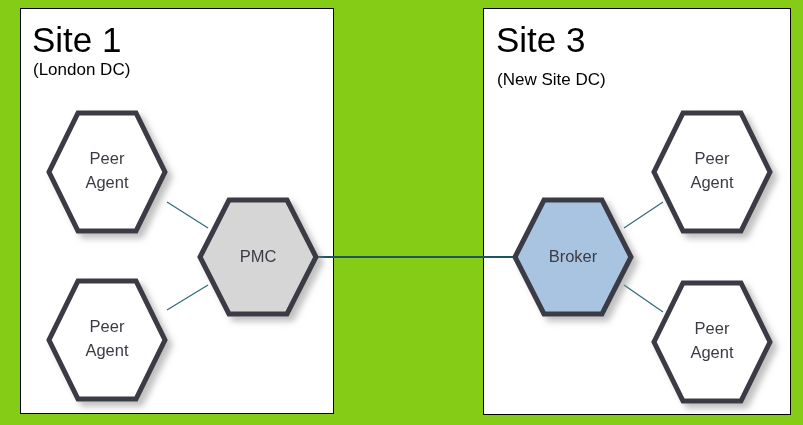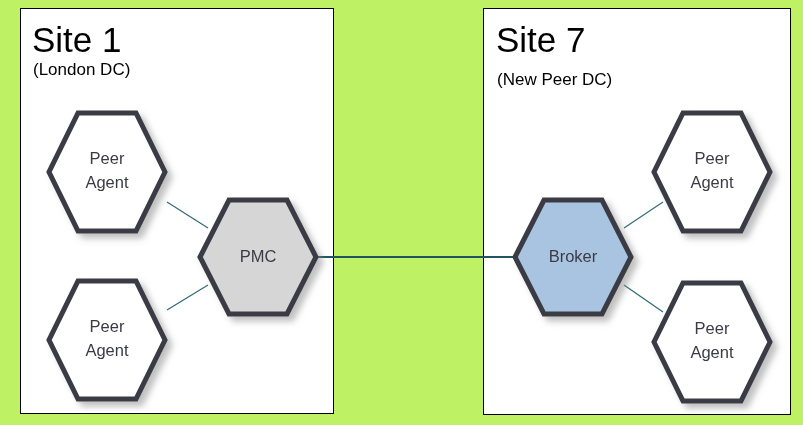--- a/index.html
+++ b/index.html
@@ -8,21 +8,21 @@
     padding: 0;
     background: #ffffff;
   }
   body {
     font-family: "Liberation Sans", sans-serif;
   }
   #canvas {
     position: relative;
     width: 803px;
     height: 425px;
-    background: #bef264;
+    background: #84cc16;
     overflow: hidden;
   }
   .site-box {
     position: absolute;
     box-sizing: border-box;
     border: 1.5px solid #000000;
     background: #ffffff;
   }
   #site1-box { left: 20px;  top: 8px; width: 314px; height: 406px; }
   #site2-box { left: 483px; top: 8px; width: 308px; height: 407px; }
@@ -79,22 +79,22 @@
 </head>
 <body>
 
 <div id="canvas">
 
   <div class="site-box" id="site1-box"></div>
   <div class="site-box" id="site2-box"></div>
 
   <div class="site-title" id="site1-title">Site 1</div>
   <div class="site-subtitle" id="site1-subtitle">(London DC)</div>
-  <div class="site-title" id="site2-title">Site 7</div>
-  <div class="site-subtitle" id="site2-subtitle">(New Peer DC)</div>
+  <div class="site-title" id="site2-title">Site 3</div>
+  <div class="site-subtitle" id="site2-subtitle">(New Site DC)</div>
 
   <svg id="diagram-svg" viewBox="0 0 803 425" xmlns="http://www.w3.org/2000/svg">
     <defs>
       <filter id="hexshadow" x="-30%" y="-30%" width="170%" height="170%">
         <feDropShadow dx="5" dy="5" stdDeviation="3.2" flood-color="#8c8c8c" flood-opacity="0.55"></feDropShadow>
       </filter>
     </defs>
 
     <line class="link-line" x1="167" y1="202" x2="208" y2="228" stroke="#2e6a75"></line>
 

